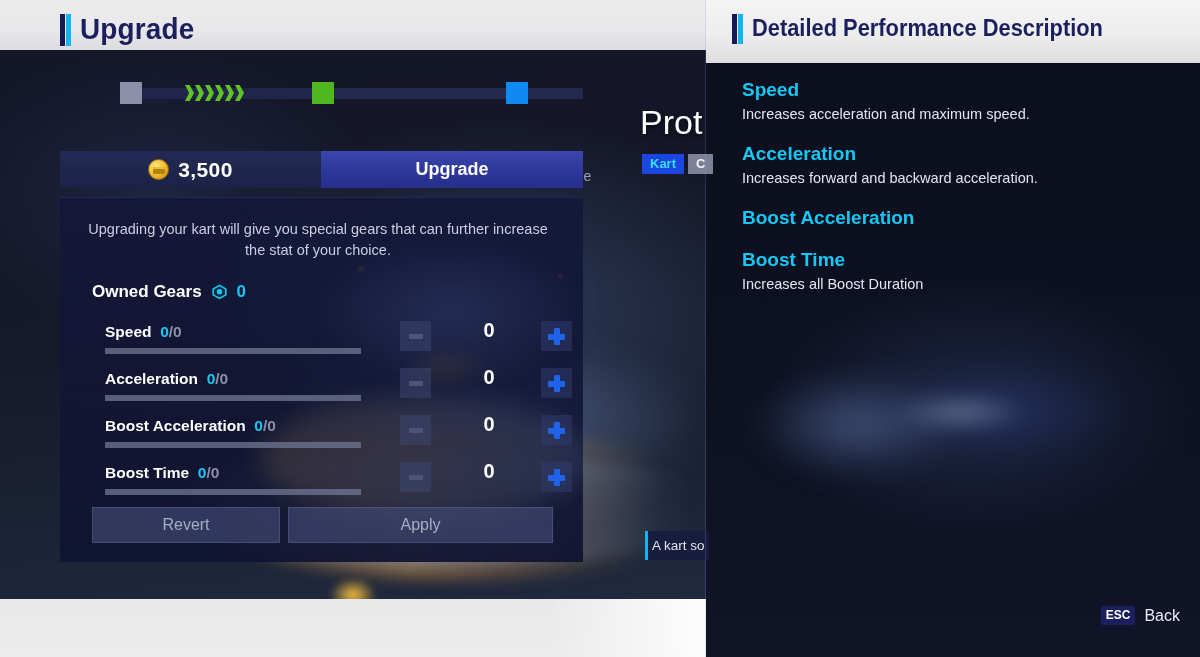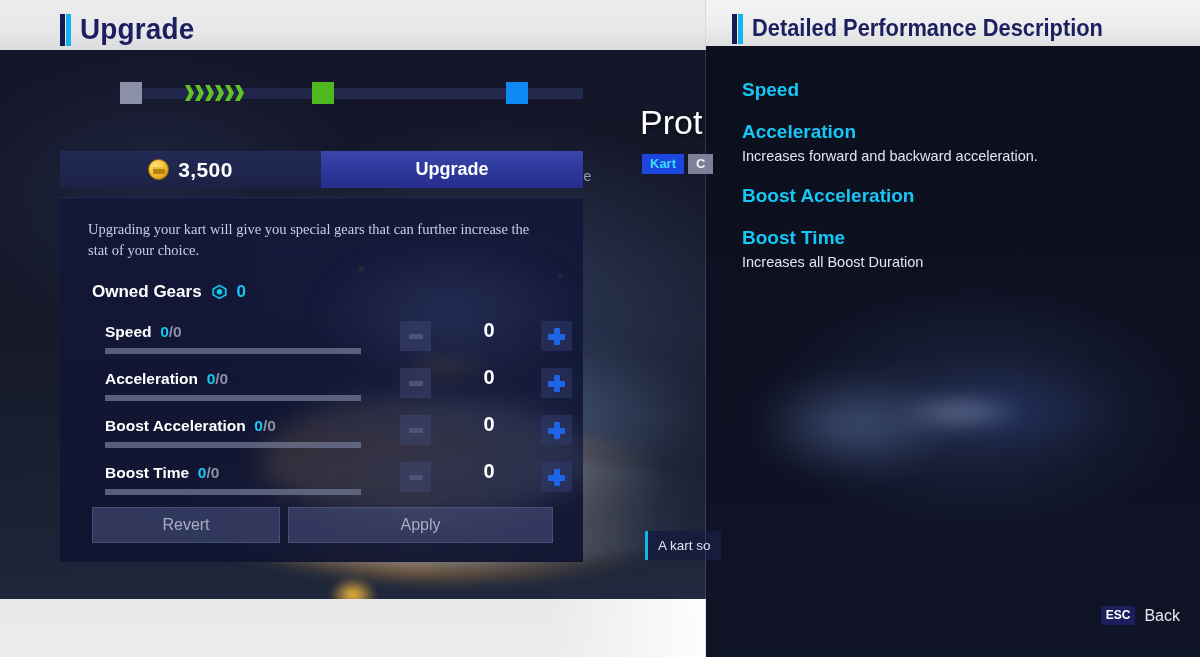--- a/index.html
+++ b/index.html
@@ -181,21 +181,22 @@
     filter: blur(10px); pointer-events:none;
   }
   .panel-blur-2 {
     position:absolute; left:200px; top:200px; width:330px; height:120px;
     background: linear-gradient(95deg, rgba(190,150,90,.18), rgba(120,150,200,.16));
     filter: blur(12px); border-radius:50%; pointer-events:none;
   }
   .panel-desc {
     position:absolute; left:28px; top:21px; width:460px;
     color:#c9cee0; font-size:14.5px; line-height:21px;
-    font-family:Liberation Serif, serif;
+    font-family:Liberation Sans, sans-serif;
+    text-align:center;
   }
   .owned-row {
     position:absolute; left:32px; top:84px;
     display:flex; align-items:center; gap:8px;
   }
   .owned-label {
     color:#ffffff; font-size:17px; font-weight:bold;
     font-family:"Liberation Sans Narrow","Liberation Sans",sans-serif;
   }
   .gear-icon { width:19px; height:19px; flex:none; }
@@ -283,35 +284,35 @@
   }
   .tag-common {
     background:#7c8198; color:#f0f1f6; font-weight:bold;
     font-size:13px; padding:2px 8px 3px;
     font-family:"Liberation Sans Narrow","Liberation Sans",sans-serif;
   }
   .kart-tip {
     position:absolute; left:645px; top:531px; z-index:4;
     background: rgba(24,28,62,.92);
     border-left:3px solid #14b4ef;
-    padding:7px 10px; white-space:nowrap;
+    padding:7px 4px; white-space:nowrap;
     color:#dfe3ef; font-size:13.5px;
     font-family:"Liberation Sans Narrow","Liberation Sans",sans-serif;
   }
 
   
   .right-pane {
     position:absolute; left:706px; top:0; width:494px; height:657px;
     background:
       radial-gradient(ellipse 300px 180px at 55% 62%, rgba(60,80,130,.35), rgba(30,38,70,0) 72%),
       linear-gradient(180deg, #0c0f1c 0%, #0d1020 45%, #101427 100%);
     overflow:hidden;
   }
   .rp-title-bar {
-    position:absolute; left:0; top:0; width:494px; height:46px;
+    position:absolute; left:0; top:0; width:494px; height:63px;
     background: linear-gradient(180deg,#f4f4f5 0%, #ededee 55%, #dededf 100%);
     z-index:3;
   }
   .rp-accent  { position:absolute; left:26px; top:14px; width:5px; height:30px; background:#161a52; }
   .rp-accent2 { position:absolute; left:32px; top:14px; width:5px; height:30px; background:#14b4ef; }
   .rp-title {
     position:absolute; left:46px; top:15px;
     color:#1b1f5e; font-size:23px; font-weight:bold;
     font-family:"Liberation Sans Narrow","Liberation Sans",sans-serif;
     transform: scaleX(.95); transform-origin:left center;
@@ -495,20 +496,21 @@
     </div>
     <div class="esc-row">
       <span class="esc-key">ESC</span>
       <span class="esc-label">Back</span>
     </div>
   </div>
 
   <div class="desc-list" id="desc-host">
       <div class="desc-item">
         <div class="desc-title">Speed</div>
+        <div class="desc-body">Increases acceleration and maximum speed.</div>
       </div>
       <div class="desc-item">
         <div class="desc-title">Acceleration</div>
         <div class="desc-body">Increases forward and backward acceleration.</div>
       </div>
       <div class="desc-item">
         <div class="desc-title">Boost Acceleration</div>
       </div>
       <div class="desc-item">
         <div class="desc-title">Boost Time</div>

